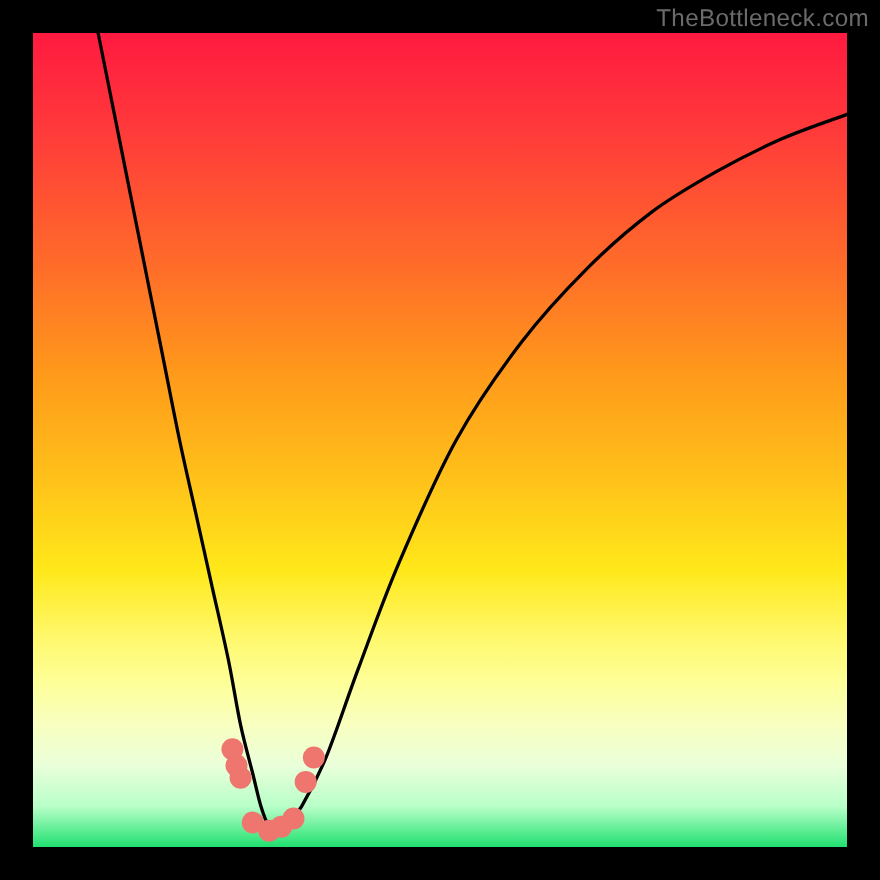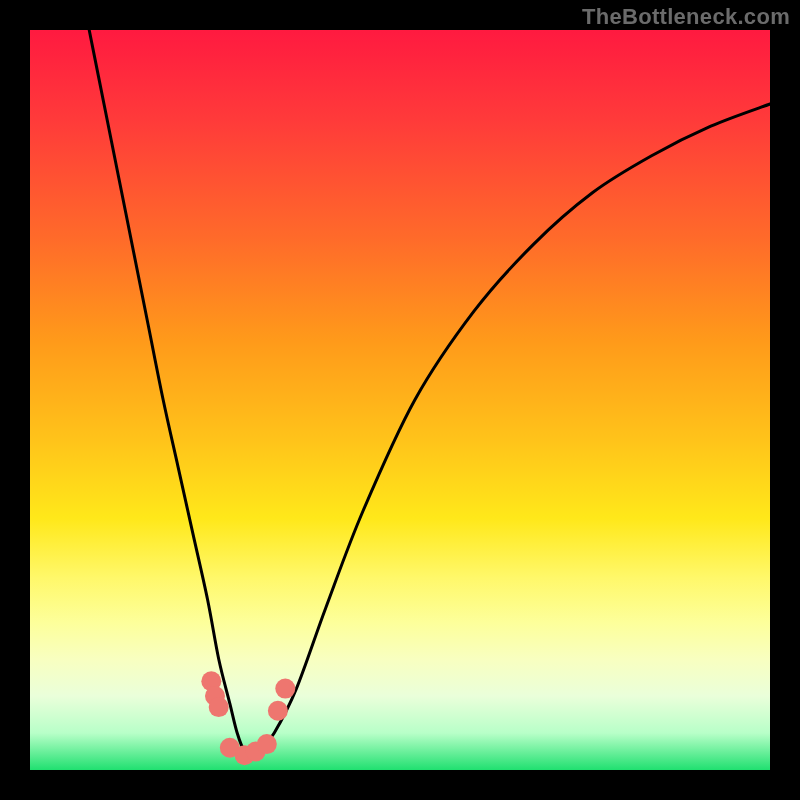--- a/index.html
+++ b/index.html
@@ -30,21 +30,21 @@
       #eaffda 90%,
       #b8ffc8 95%,
       #20e070 100%);
   }
   .watermark {
     position: absolute;
     top: 4px;
     right: 10px;
     color: #6b6b6b;
     font-size: 22px;
-    font-weight: 700;
+    font-weight: 400;
     letter-spacing: 0.3px;
     user-select: none;
   }
   svg.plot {
     position: absolute;
     left: 30px;
     top: 30px;
     width: 740px;
     height: 740px;
     overflow: visible;

